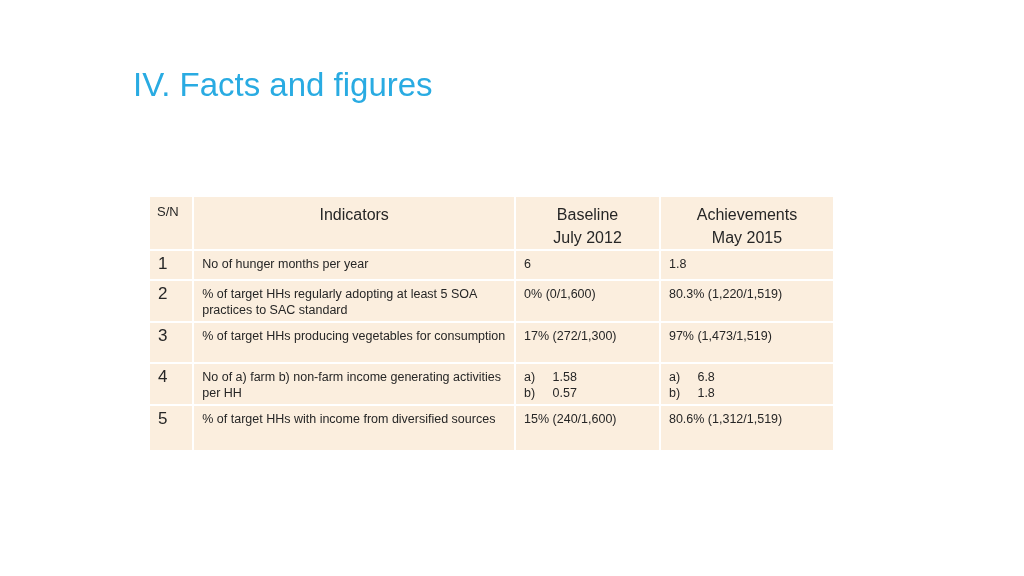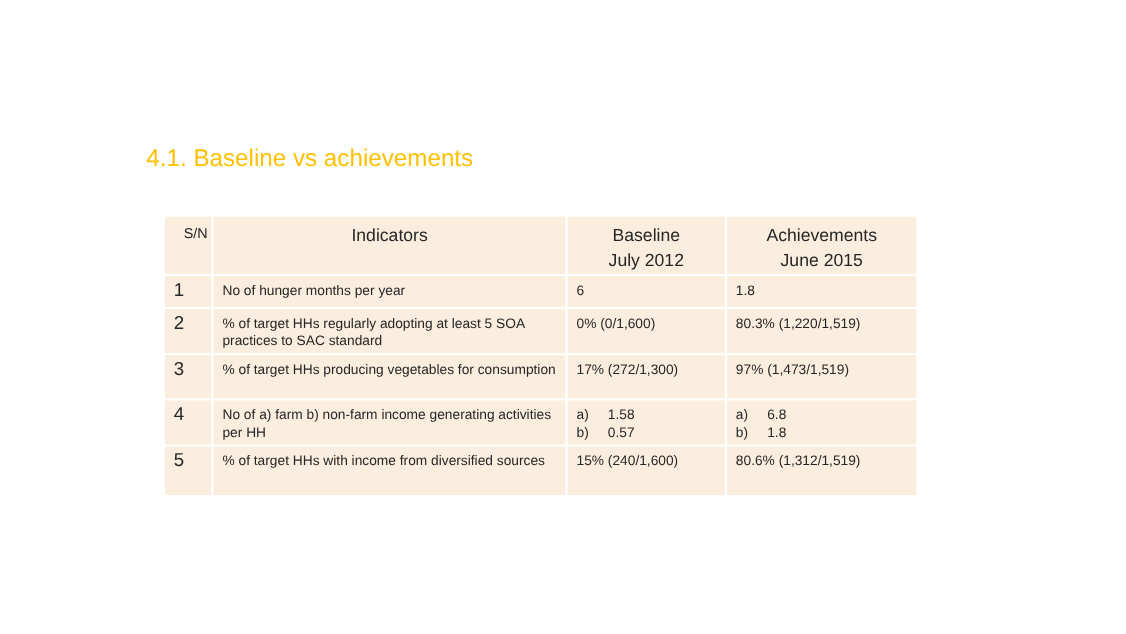--- a/index.html
+++ b/index.html
@@ -50,21 +50,21 @@
   table.facts th, table.facts td {
     background: #FBEEDE;
     vertical-align: top;
     color: #262626;
     overflow: hidden;
   }
   th.sn-h {
     font-size: 13px;
     font-weight: 400;
     text-align: left;
-    padding: 7px 2px 0 17px;
+    padding: 7px 2px 0 7px;
     margin-left: 41px;
   }
   th.main-h {
     font-size: 16px;
     font-weight: 400;
     padding: 6px 4px 0 4px;
     line-height: 1.45;
     white-space: pre-line;
   }
   td.sn {
@@ -85,38 +85,38 @@
   tr.row-1  { height: 40px; }
   tr.row-2  { height: 39px; }
   tr.row-3  { height: 40px; }
   tr.row-4  { height: 44px; }
 </style>
 </head>
 <body>
 
 <div class="slide">
 
-  <div class="subtitle">4.1. Baseline vs achievements</div>
+  <div class="title">IV. Facts and figures</div>
 
   <div class="table-wrap">
     <table class="facts">
       <colgroup>
         <col style="width:42px">
         <col style="width:318px">
         <col style="width:142px">
         <col style="width:171px">
       </colgroup>
       <tbody>
           <tr class="hdr">
         <th class="sn-h">S/N</th>
         <th class="main-h">Indicators</th>
         <th class="main-h">Baseline
 July 2012</th>
         <th class="main-h">Achievements
-June 2015</th>
+May 2015</th>
       </tr>
       <tr class="row-0">
         <td class="sn">1</td>
         <td class="body">No of hunger months per year</td>
         <td class="body val">6</td>
         <td class="body val">1.8</td>
       </tr>
       <tr class="row-1">
         <td class="sn">2</td>
         <td class="body">% of target HHs regularly adopting at least 5 SOA practices to SAC standard</td>

